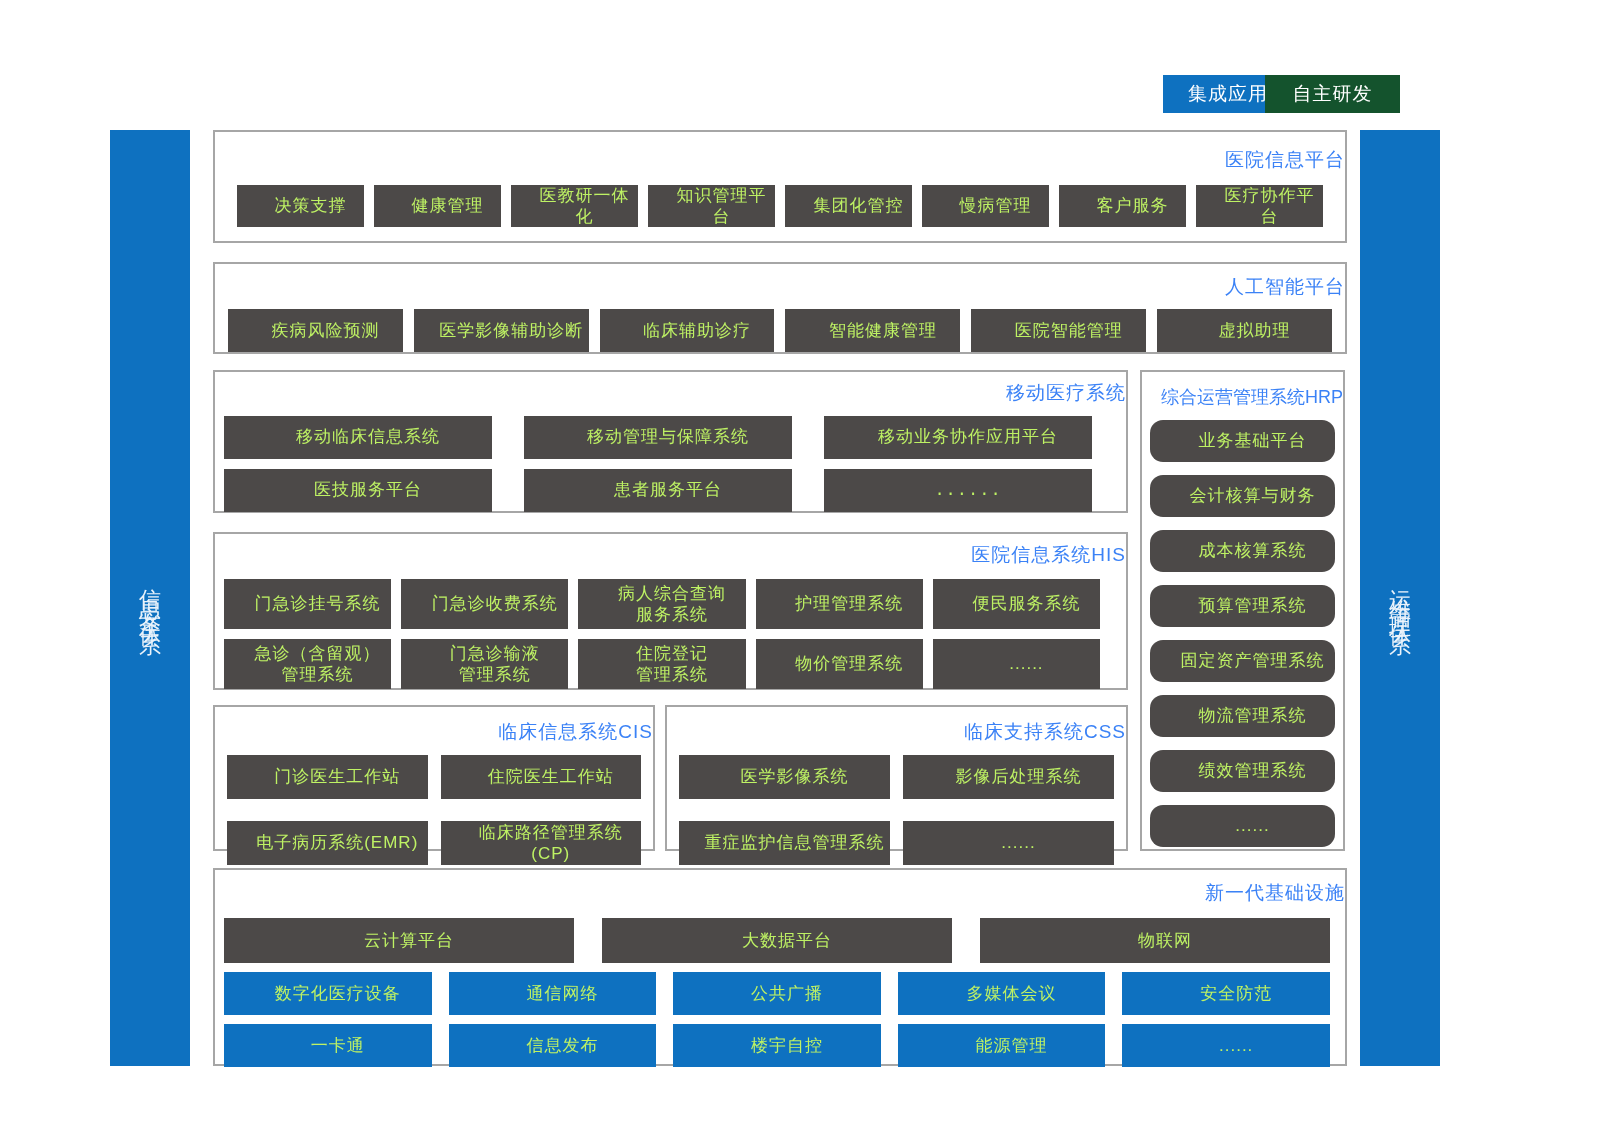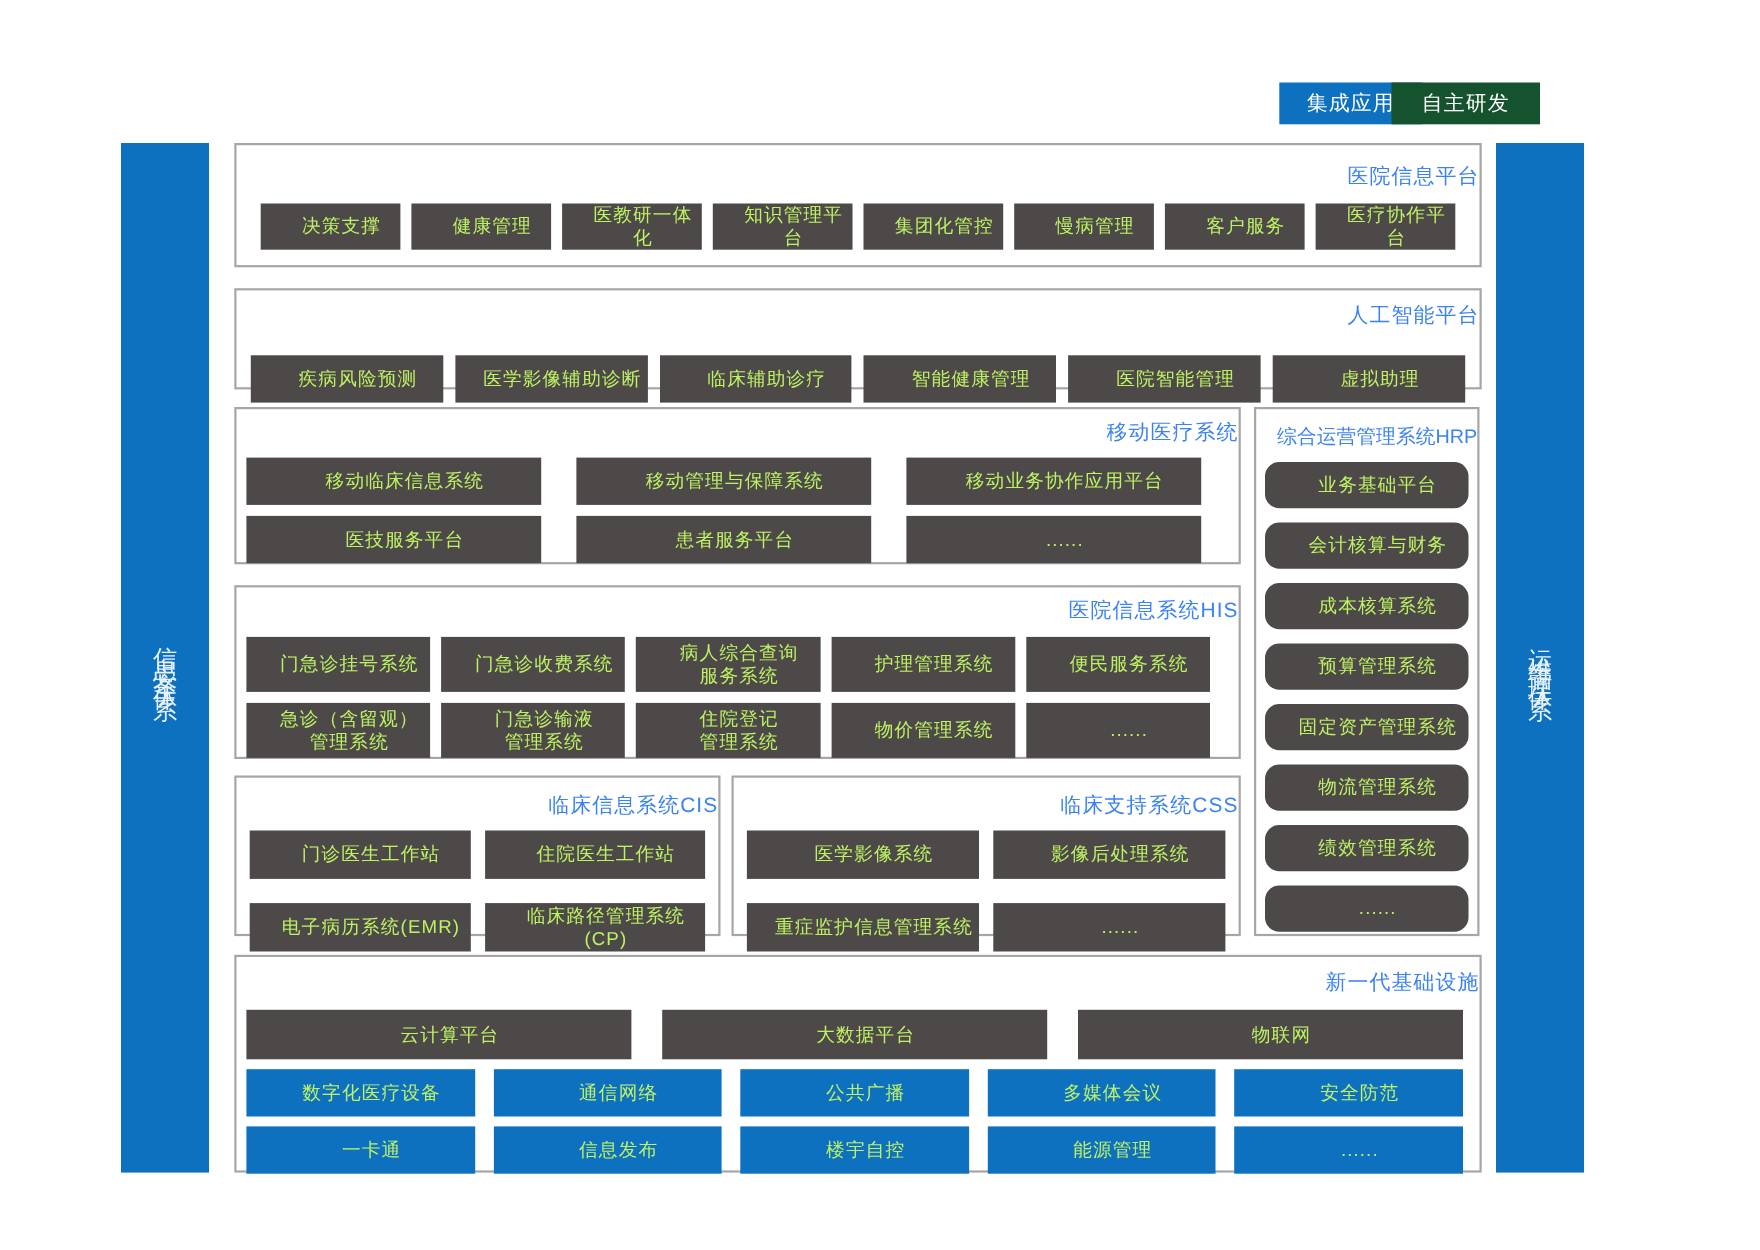--- a/index.html
+++ b/index.html
@@ -75,26 +75,26 @@
   }
   .box.blue { background: #0e71c0; }
 
   #sec-platform { left: 213px; top: 130px; width: 1134px; height: 113px; }
   #sec-platform .sec-title { padding-top: 15px; }
   #sec-platform .row { padding: 0 22px; gap: 10px; margin-top: 12px; }
   #sec-platform .box { height: 42px; }
 
   #sec-ai { left: 213px; top: 262px; width: 1134px; height: 92px; }
   #sec-ai .sec-title { padding-top: 10px; }
-  #sec-ai .row { padding: 0 13px; gap: 11px; margin-top: 23px; }
+  #sec-ai .row { padding: 0 13px; gap: 11px; margin-top: 9px; }
   #sec-ai .box { height: 43px; }
 
   #sec-mobile { left: 213px; top: 370px; width: 915px; height: 143px; }
   #sec-mobile .sec-title { padding-top: 8px; }
-  #sec-mobile .row { padding: 0 34px 0 9px; gap: 32px; margin-top: 10px; }
+  #sec-mobile .row { padding: 0 34px 0 9px; gap: 32px; margin-top: 10px; font-family: Liberation Mono, monospace; }
   #sec-mobile .box { height: 43px; }
 
   #sec-hrp { left: 1140px; top: 370px; width: 205px; height: 481px; }
   #sec-hrp .sec-title { padding-top: 13px; font-size: 18px; letter-spacing: 0; }
   #sec-hrp .col { display: flex; flex-direction: column; gap: 13px; padding: 11px 8px 0 8px; }
   #sec-hrp .box { height: 42px; flex: none; border-radius: 13px; }
 
   #sec-his { left: 213px; top: 532px; width: 915px; height: 158px; }
   #sec-his .sec-title { padding-top: 8px; }
   #sec-his .row { padding: 0 26px 0 9px; gap: 10px; margin-top: 11px; }

